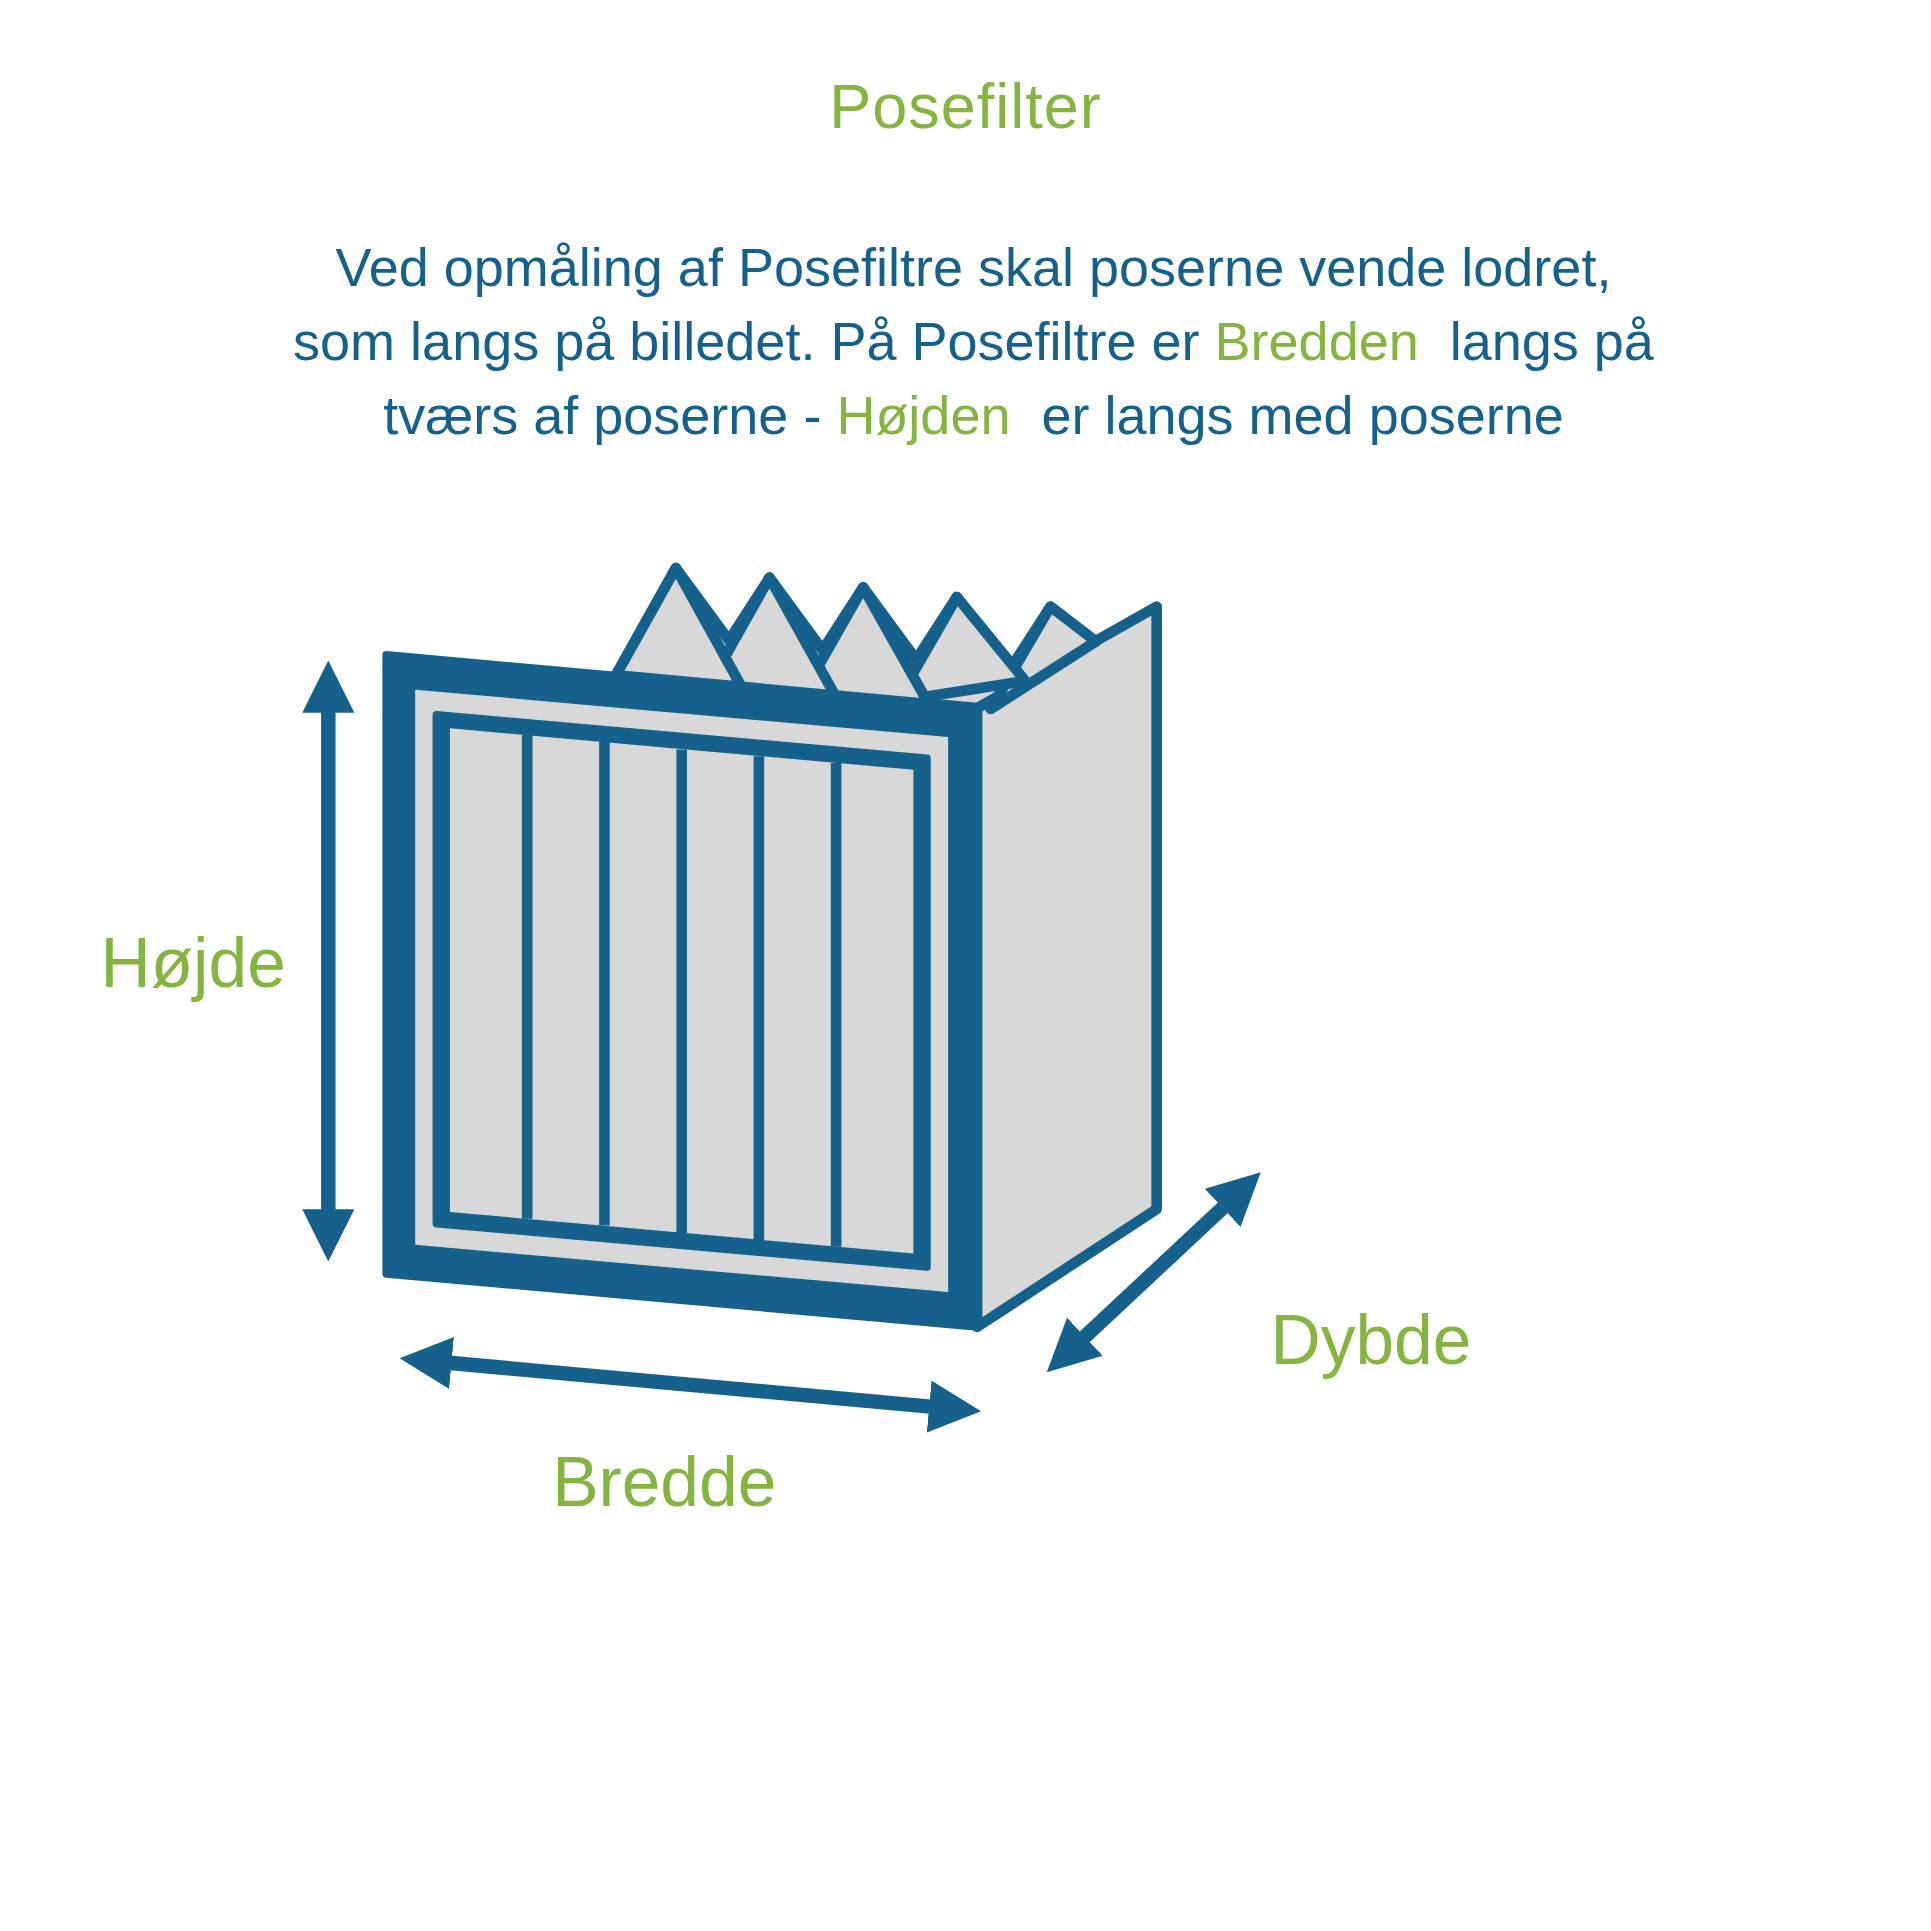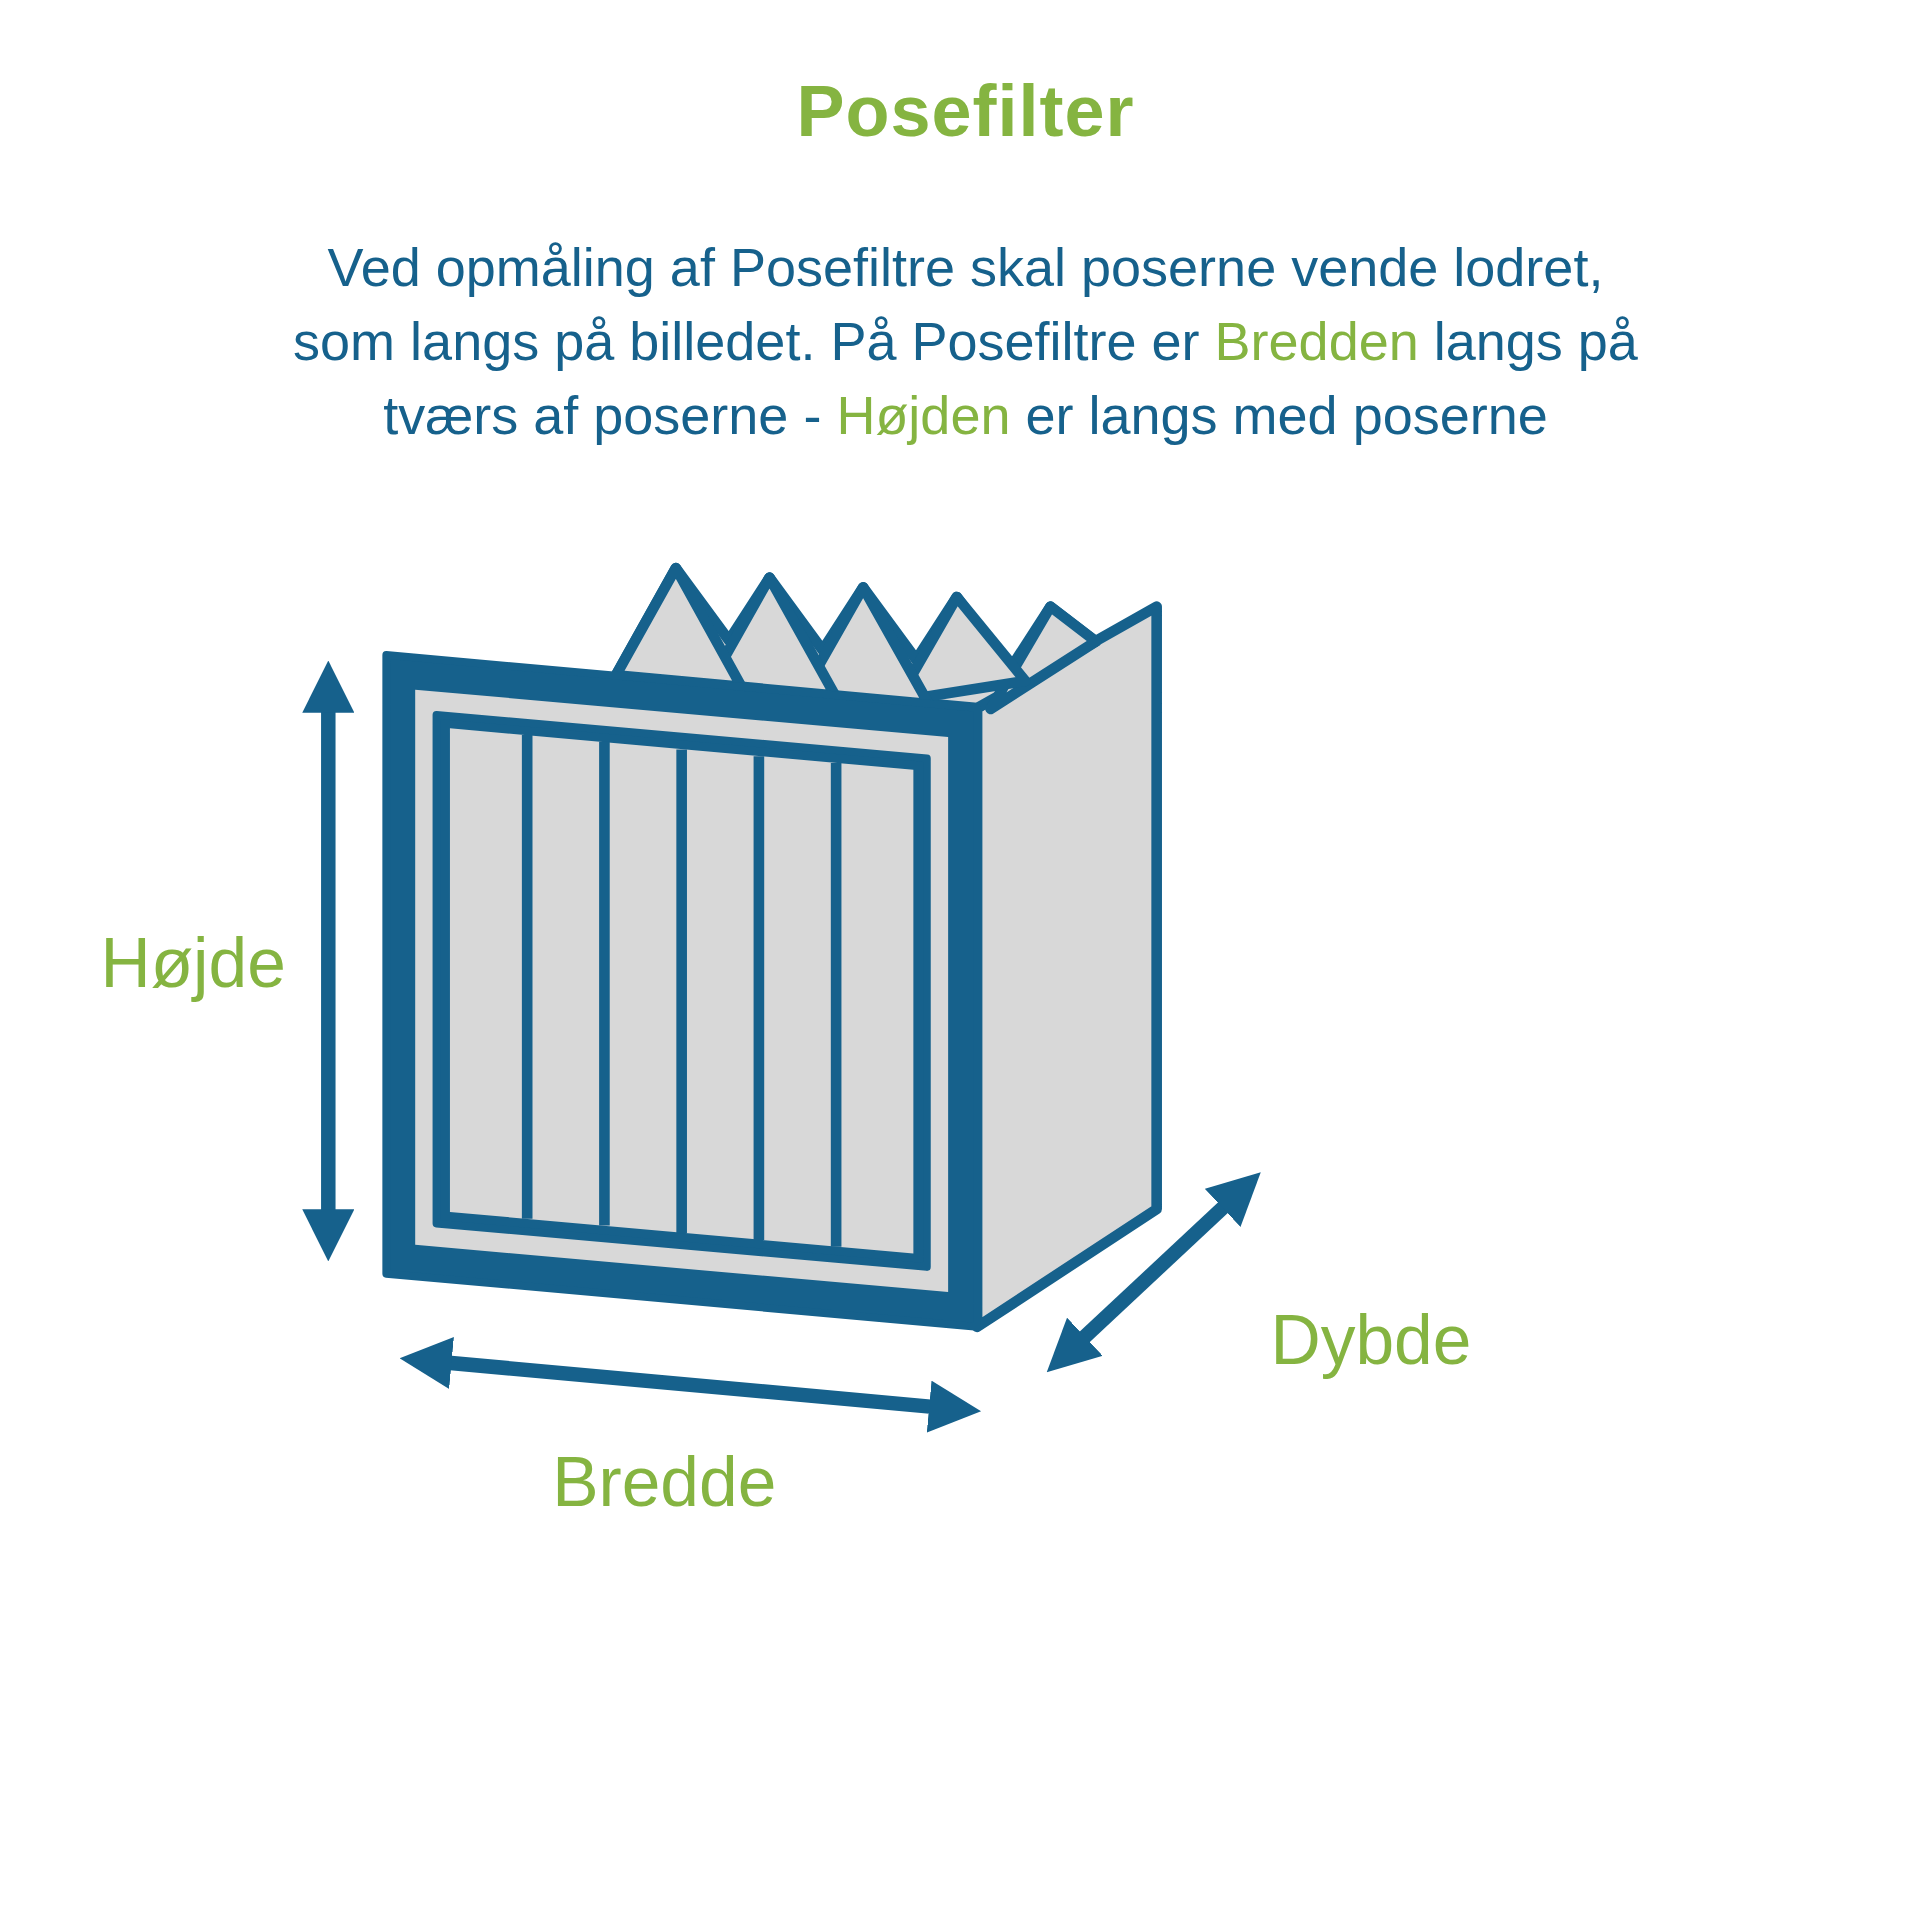--- a/index.html
+++ b/index.html
@@ -13,32 +13,32 @@
     width:1931px;height:1931px;
     background:var(--background);
     position:relative;
     overflow:hidden;
     font-family:"Liberation Sans", sans-serif;
   }
   .title{
     position:absolute;top:70px;left:0;width:1931px;
     margin:0;
     text-align:center;
-    font-size:72px;font-weight:bold;
+    font-size:63px;font-weight:normal;
     color:var(--green);
     letter-spacing:1px;
   }
   .description{
     position:absolute;top:230px;left:0;width:1931px;
     text-align:center;
     font-size:54px;line-height:74px;
     color:var(--blue);
   }
   .desc-line{white-space:nowrap;}
-  .seg-blue{color:var(--blue);}
+  .seg-blue{color:var(--blue);margin-left:16px;}
   .seg-green{color:var(--green);margin-top:8px;}
   .diagram-svg{position:absolute;left:0;top:541px;}
   .solid-blue{fill:var(--blue);stroke:var(--blue);stroke-width:8;stroke-linejoin:round;}
   .solid-gray{fill:var(--gray);stroke:none;}
   .panel{fill:var(--gray);stroke:var(--blue);stroke-width:11;stroke-linejoin:round;}
   .divider{stroke:var(--blue);stroke-width:11;stroke-linecap:butt;}
   .arrow{stroke:var(--blue);stroke-width:15;fill:none;stroke-linecap:butt;}
   .mk{fill:var(--blue);}
   .label{fill:var(--green);font-size:72px;font-family:"Liberation Sans",sans-serif;}
 </style>

